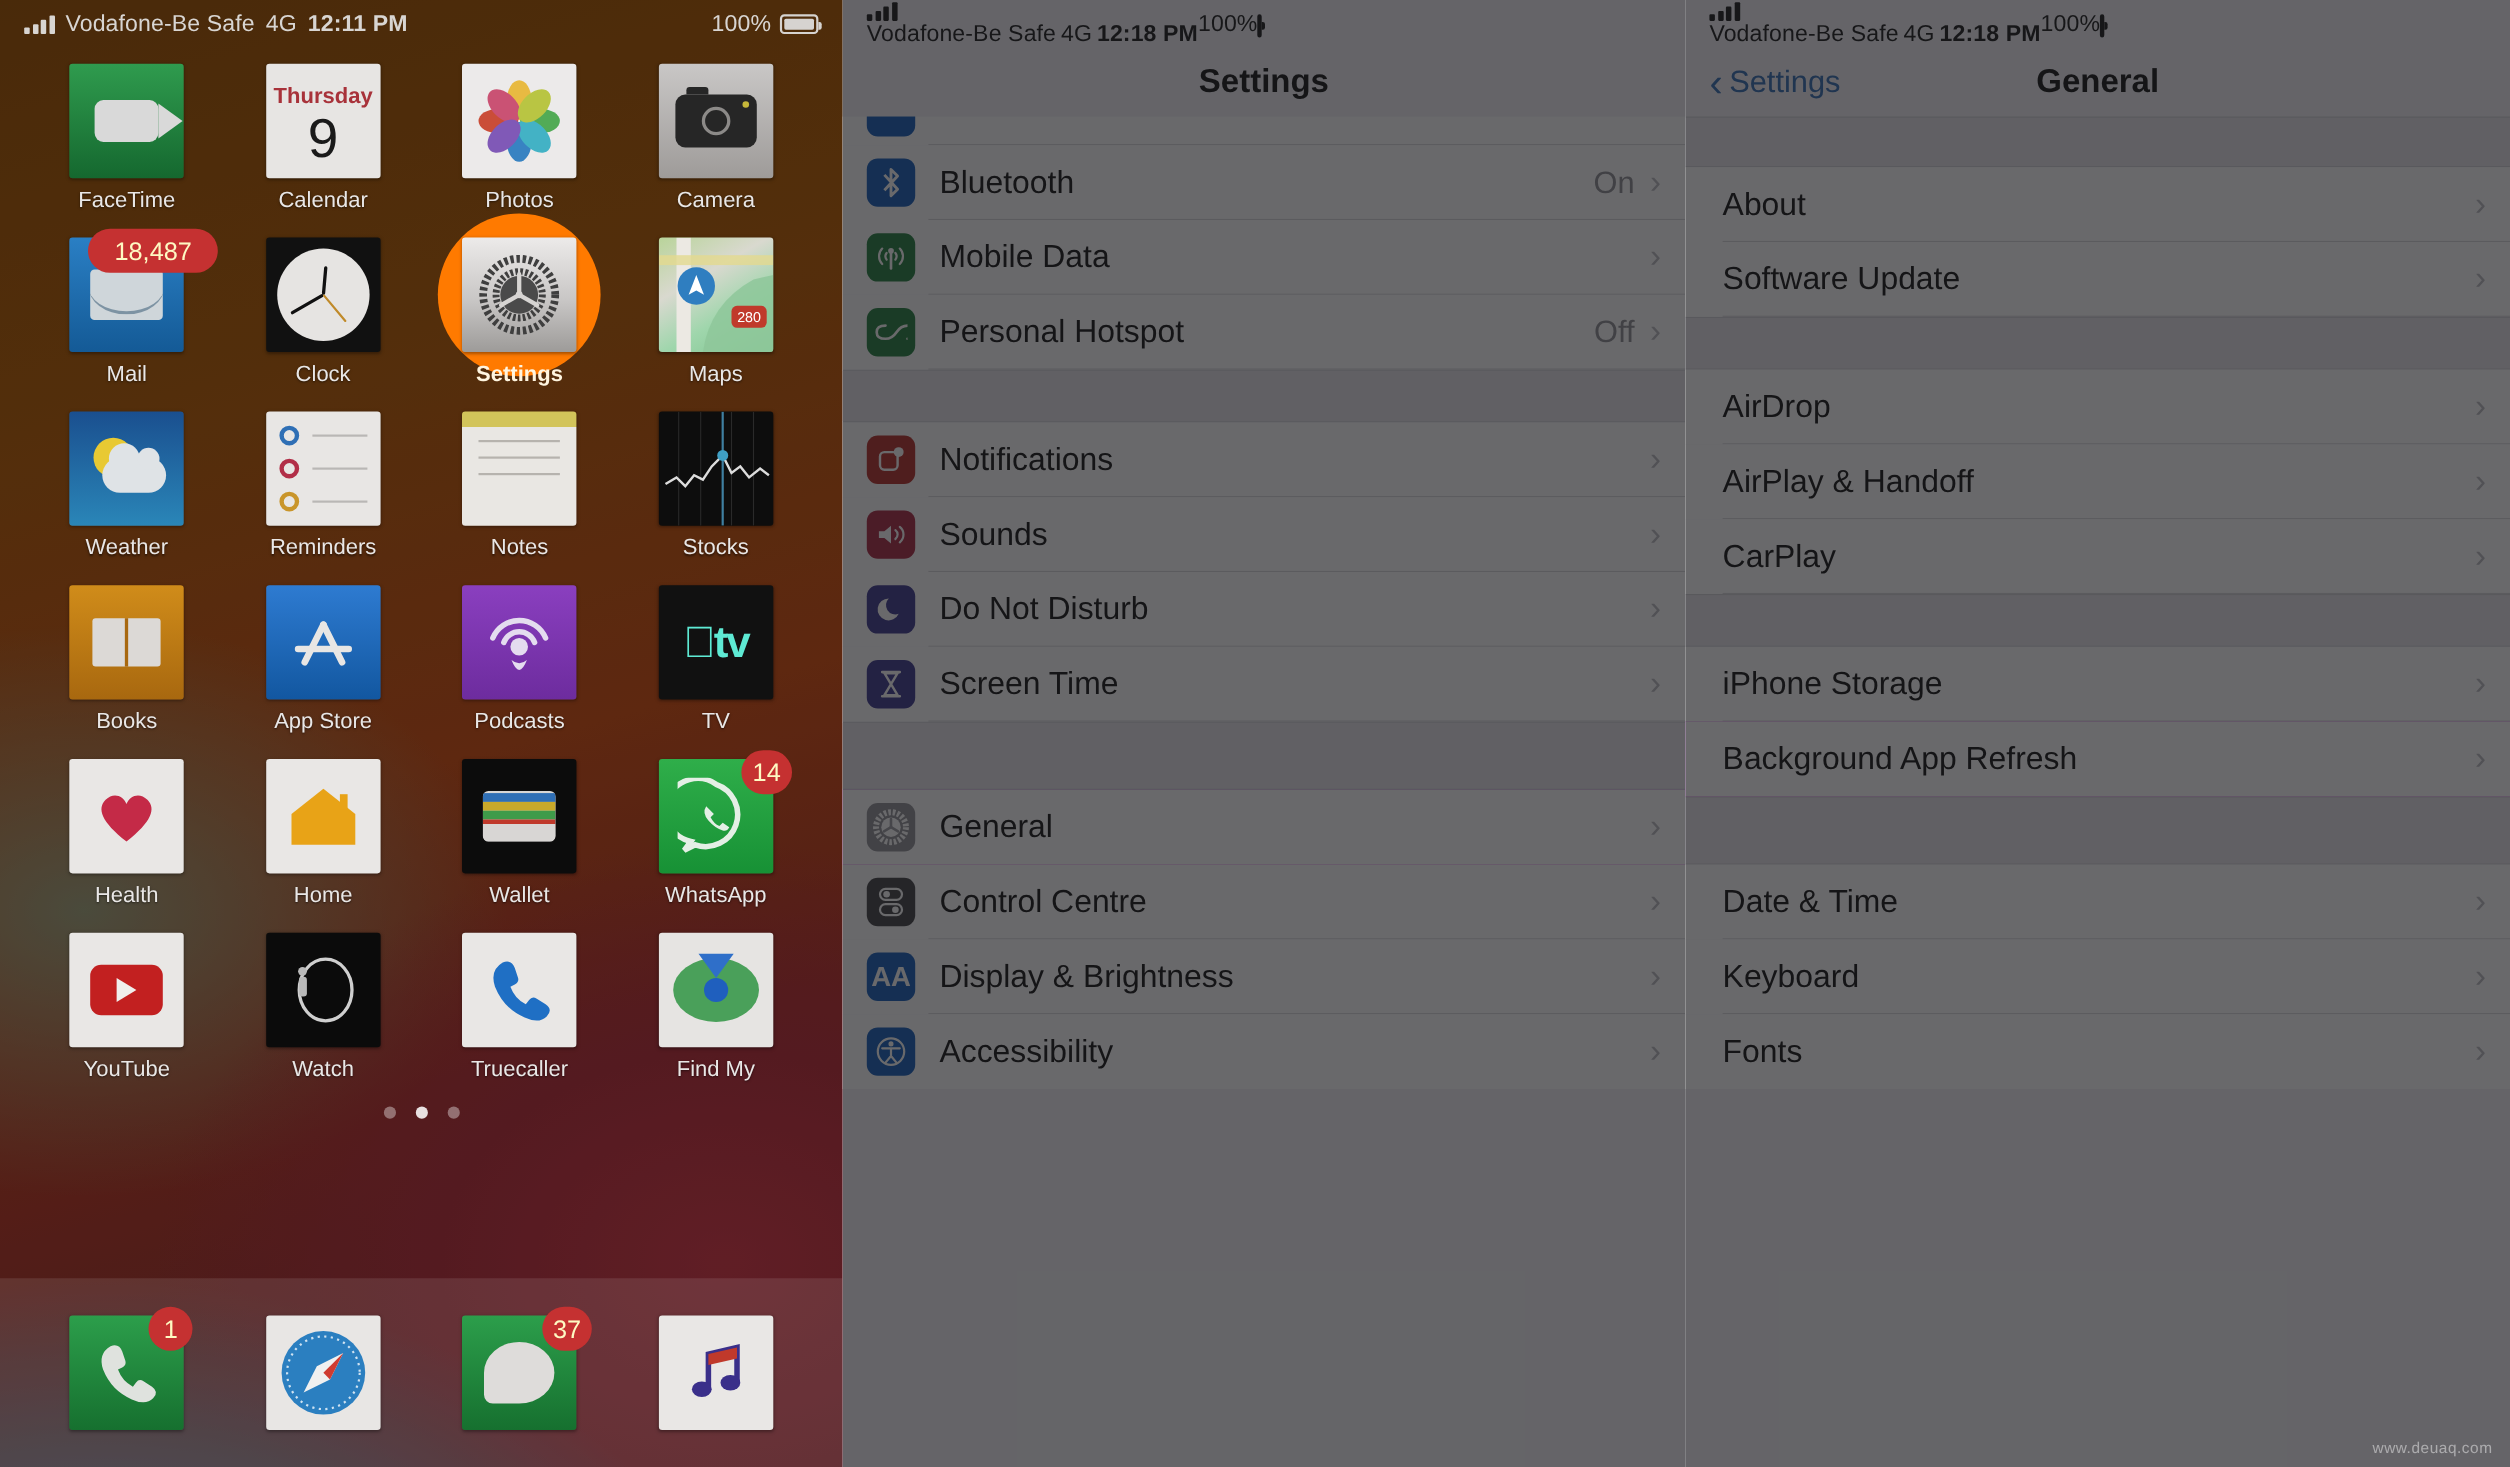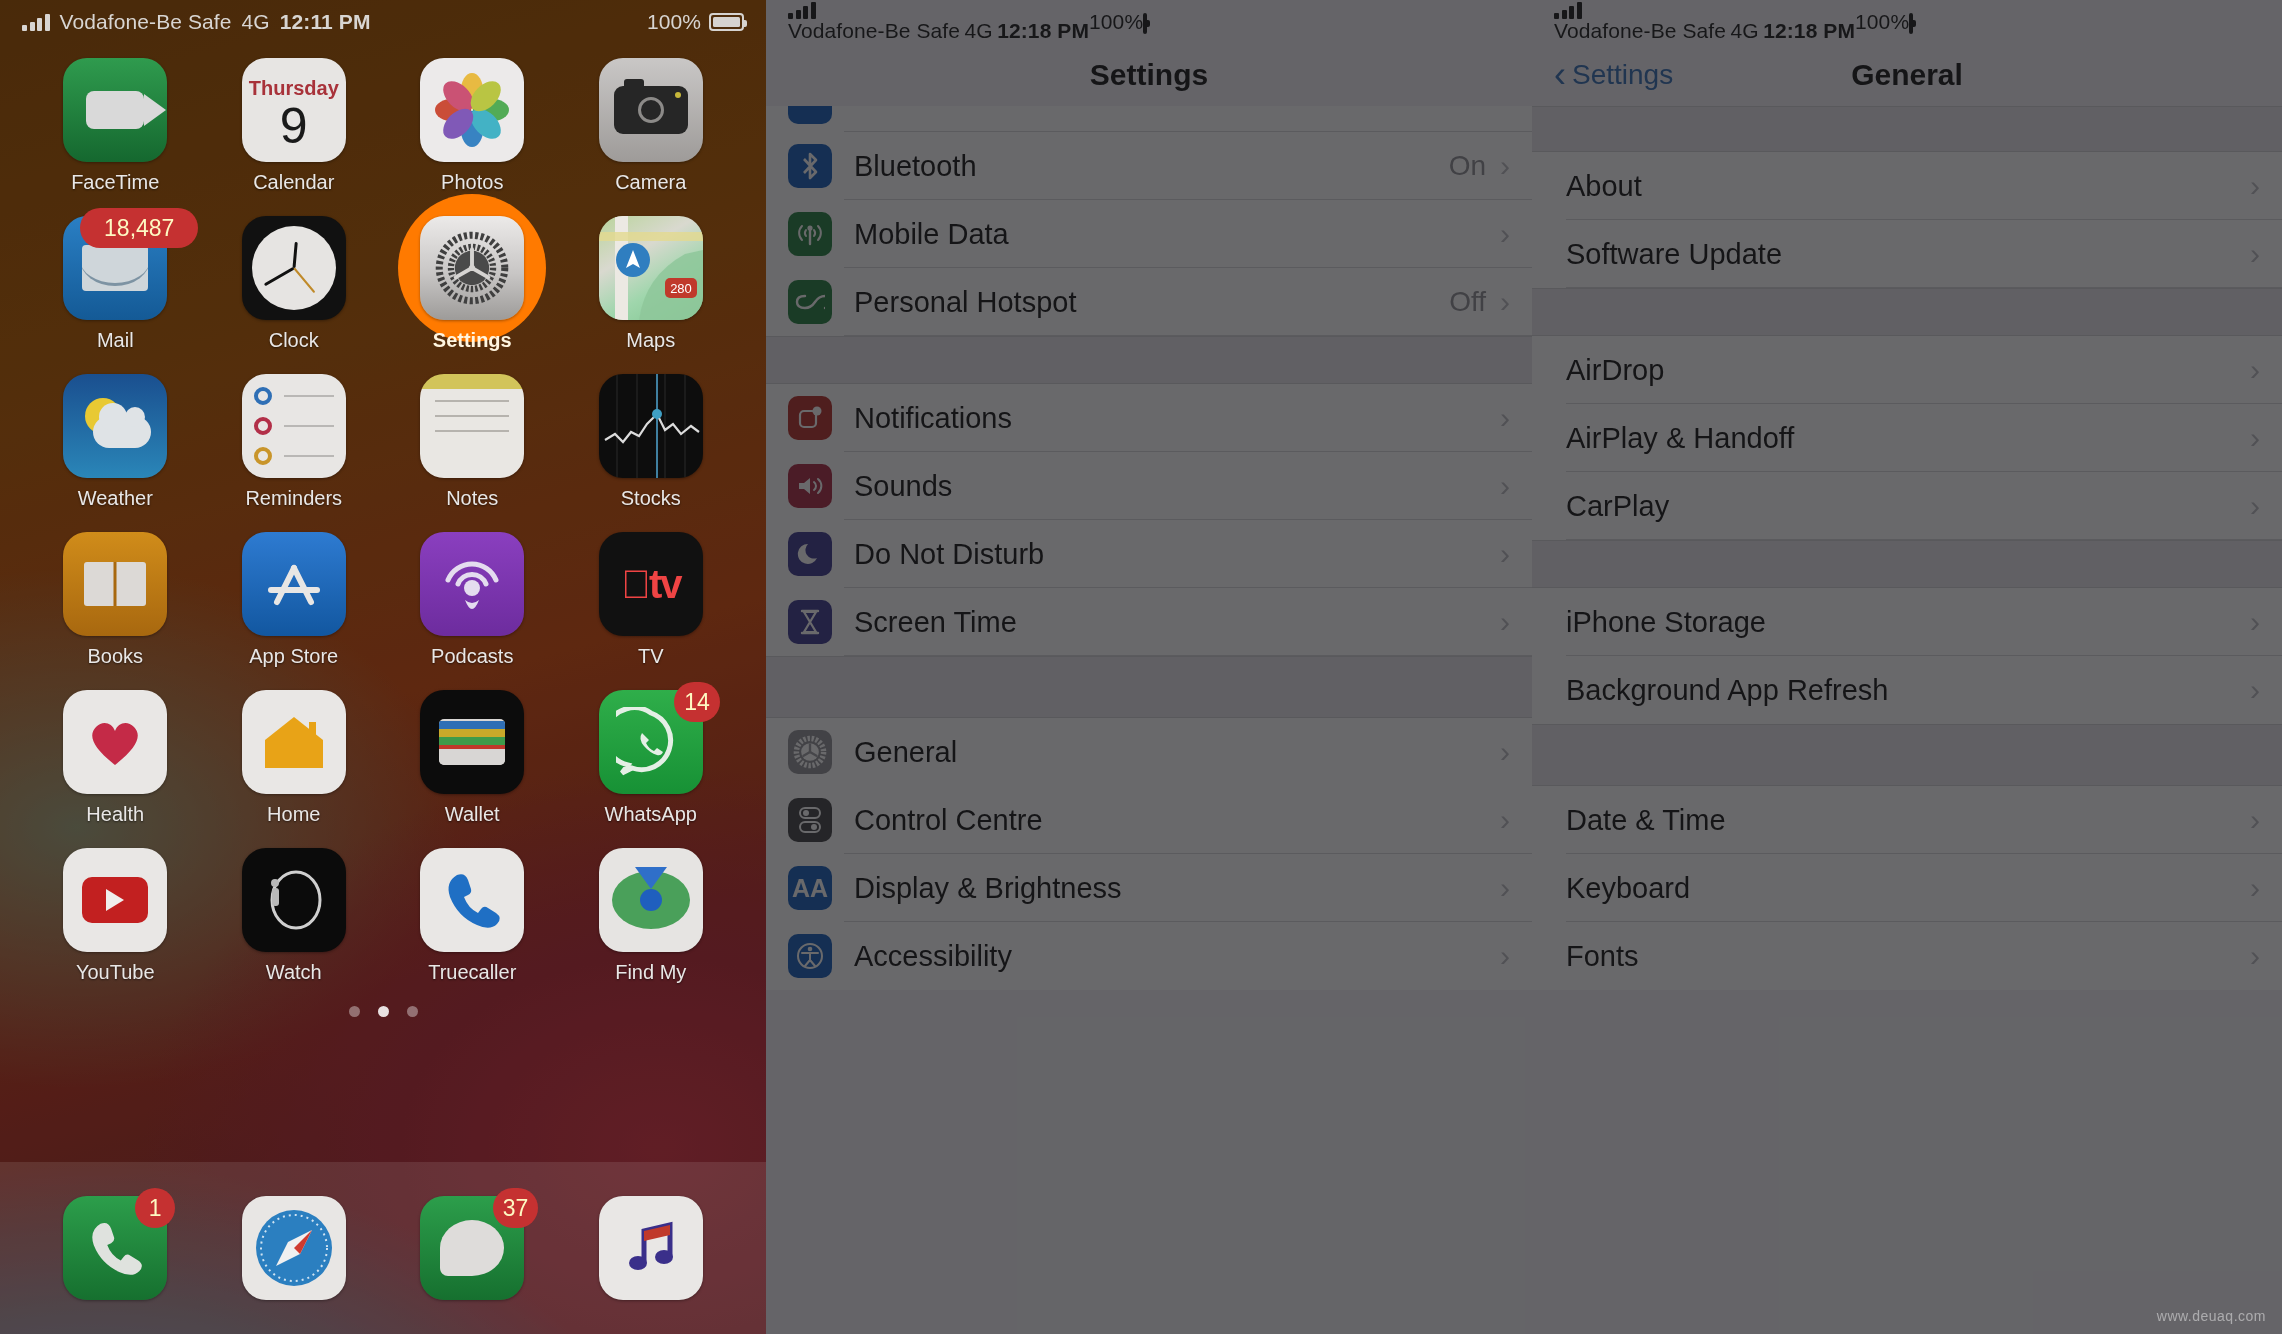--- a/index.html
+++ b/index.html
@@ -43,21 +43,21 @@
   .batt::after{content:"";position:absolute;right:-5px;top:5px;width:3px;height:7px;background:#d6d3d0;border-radius:0 2px 2px 0;}
   .batt i{position:absolute;inset:2px;background:#d6d3d0;border-radius:1.5px;display:block;}
 
   .app-grid {
     position: relative; z-index: 3;
     padding: 14px 26px 0 26px;
     display: grid; grid-template-columns: repeat(4, 1fr);
     row-gap: 22px; justify-items: center;
   }
   .app { width: 150px; display:flex; flex-direction:column; align-items:center; position:relative; }
-  .app-ico { width: 104px; height: 104px; border-radius: 24px; position: relative; overflow: hidden;
+  .app-ico { width: 104px; height: 104px; border-radius: 3px; position: relative; overflow: hidden;
              display:flex; align-items:center; justify-content:center; box-shadow: 0 1px 3px rgba(0,0,0,.35); }
   .app-lbl { margin-top: 9px; font-size: 20px; color: #e9e7e6; text-shadow: 0 1px 2px rgba(0,0,0,.55); white-space:nowrap; }
   .badge { position:absolute; top:-8px; right:6px; min-width:40px; height:40px; padding:0 10px;
            border-radius:20px; background:#c53131; color:#fef9c3; font-size:23px; font-weight:400;
            display:flex; align-items:center; justify-content:center; z-index:5; }
   .badge.wide { min-width:118px; right:-8px; }
 
   
   .app.highlight { }
   .hl-circle { position:absolute; width:148px; height:148px; border-radius:50%;
@@ -109,21 +109,21 @@
   .rem-dot{width:18px;height:18px;border-radius:50%;border:4px solid #2f6fb5;}
   .rem-dot.r{border-color:#b22f48;} .rem-dot.y{border-color:#c9952a;}
   .rem-line{flex:1;height:2px;background:#b9b7b5;}
   .ico-notes{background:linear-gradient(180deg,#d2c45a 0%,#d2c45a 14%,#e9e7e3 14%,#e9e7e3 100%);flex-direction:column;justify-content:flex-start;padding-top:26px;gap:13px;}
   .note-line{width:74px;height:2px;background:#b6b3ae;}
   .ico-books{background:linear-gradient(180deg,#d08c1a,#a8680f);}
   .book{width:62px;height:44px;background:#dcd9d6;border-radius:3px;position:relative;}
   .book::after{content:"";position:absolute;left:50%;top:0;width:3px;height:100%;background:#a8680f;transform:translateX(-50%);}
   .ico-appstore{background:linear-gradient(180deg,#2e7bd1,#1257a0);}
   .ico-podcasts{background:linear-gradient(180deg,#8a3fbf,#6d2c9e);}
-  .ico-tv{background:#111;color:#ef4444;font-size:40px;font-weight:700;letter-spacing:-2px;}
+  .ico-tv{background:#111;color:#5eead4;font-size:40px;font-weight:700;letter-spacing:-2px;}
   .ico-health{background:#e9e7e5;}
   .ico-home{background:#e9e7e5;}
   .ico-wallet{background:#0c0c0c;}
   .wallet-card{width:66px;height:46px;background:#d8d6d4;border-radius:5px;position:relative;overflow:hidden;}
   .wallet-card i{position:absolute;left:0;right:0;height:8px;display:block;}
   .ico-whatsapp{background:linear-gradient(180deg,#2fae4a,#179135);}
   .ico-youtube{background:#e9e7e5;}
   .yt{width:66px;height:46px;background:#c22020;border-radius:10px;display:flex;align-items:center;justify-content:center;}
   .yt::after{content:"";border-style:solid;border-width:11px 0 11px 18px;border-color:transparent transparent transparent #f0eeec;}
   .ico-watch{background:#0b0b0b;}

